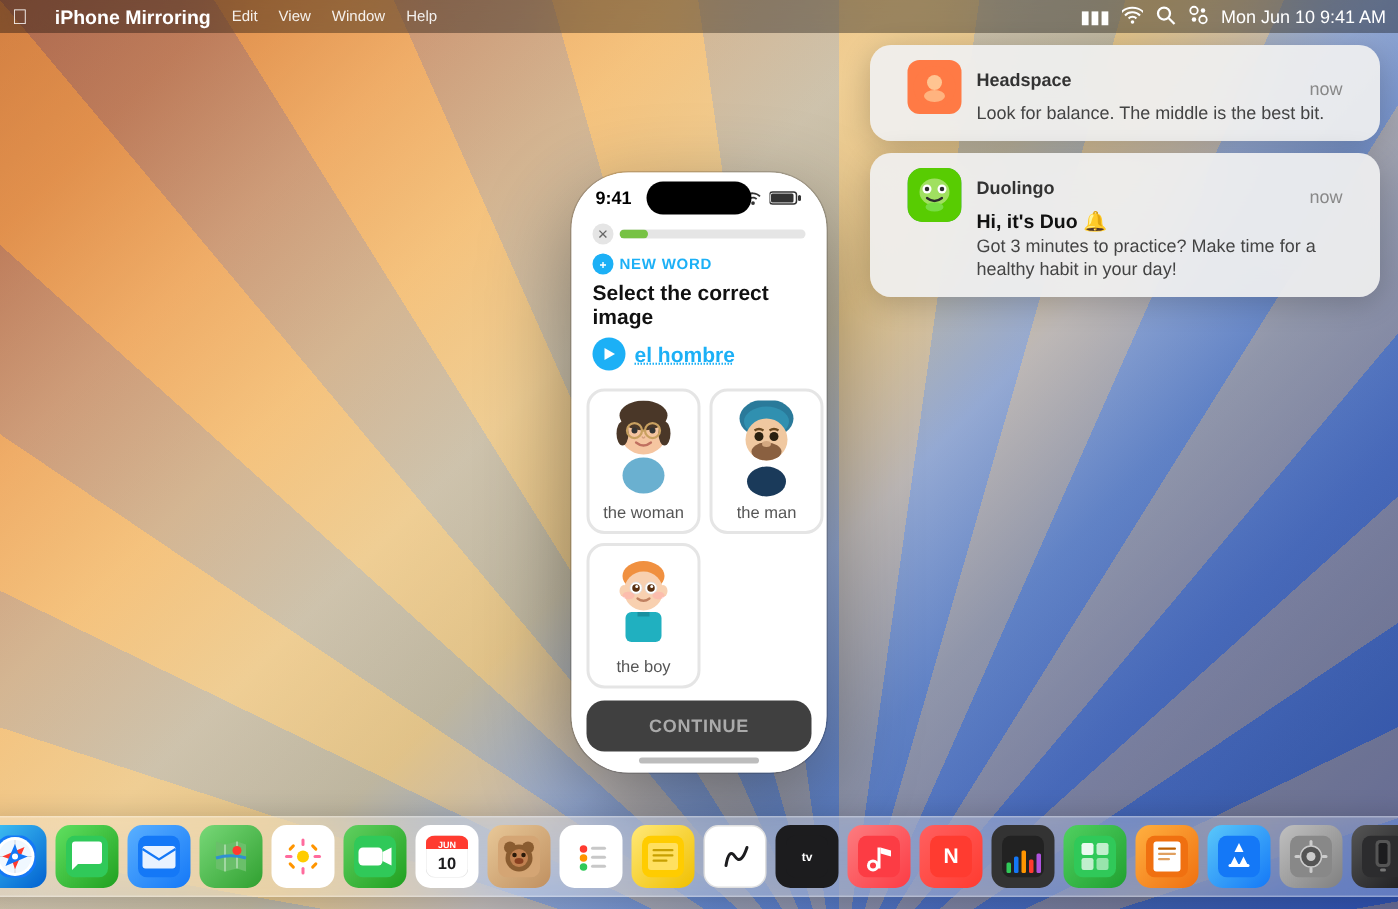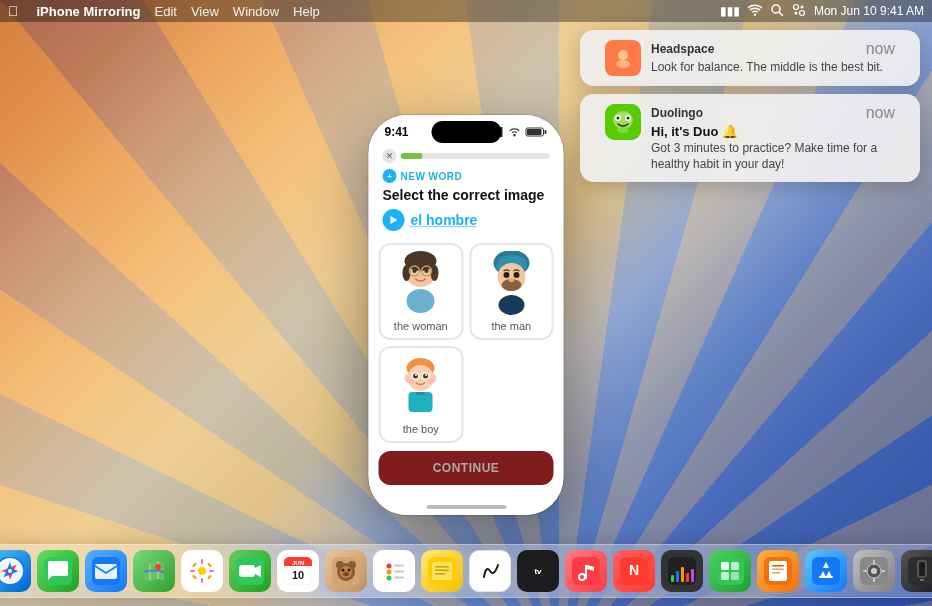--- a/index.html
+++ b/index.html
@@ -69,21 +69,21 @@
       margin-right: 4px;
     }
 
     .menubar-app-name {
       font-weight: 600;
       font-size: 13px;
       text-align: right;
     }
 
     .menubar-menu-item {
-      font-size: 13px;
+      font-size: 10px;
       opacity: 0.9;
     }
 
     .menubar-right {
       margin-left: auto;
       display: flex;
       align-items: center;
       gap: 8px;
       font-size: 12px;
     }
@@ -133,22 +133,23 @@
       margin-bottom: 2px;
     }
 
     .notif-app-name {
       font-size: 12px;
       font-weight: 600;
       color: #333;
     }
 
     .notif-time {
-      font-size: 16px;
+      font-size: 12px;
       color: #888;
+      margin-top: 12px;
     }
 
     .notif-title {
       font-size: 13px;
       font-weight: 600;
       color: #111;
       margin-bottom: 2px;
     }
 
     .notif-body {
@@ -160,21 +161,21 @@
     
     .iphone-container {
       position: absolute;
       top: 50%;
       left: 50%;
       transform: translate(-50%, -47%);
       z-index: 50;
     }
 
     .iphone-frame {
-      width: 195px;
+      width: 170px;
       height: 400px;
       background: white;
       border-radius: 38px;
       box-shadow: 
         0 0 0 1px rgba(0,0,0,0.15),
         0 20px 60px rgba(0,0,0,0.4),
         inset 0 0 0 1px rgba(255,255,255,0.3);
       overflow: hidden;
       position: relative;
     }
@@ -358,21 +359,21 @@
     }
 
     
     .continue-btn-container {
       padding: 8px 10px 6px;
     }
 
     .continue-btn {
       width: 100%;
       padding: 10px;
-      background: #7f1d1d;
+      background: #404040;
       border: none;
       border-radius: 12px;
       font-size: 12px;
       font-weight: 700;
       color: #aaa;
       letter-spacing: 0.5px;
       text-transform: uppercase;
       cursor: not-allowed;
     }
 

